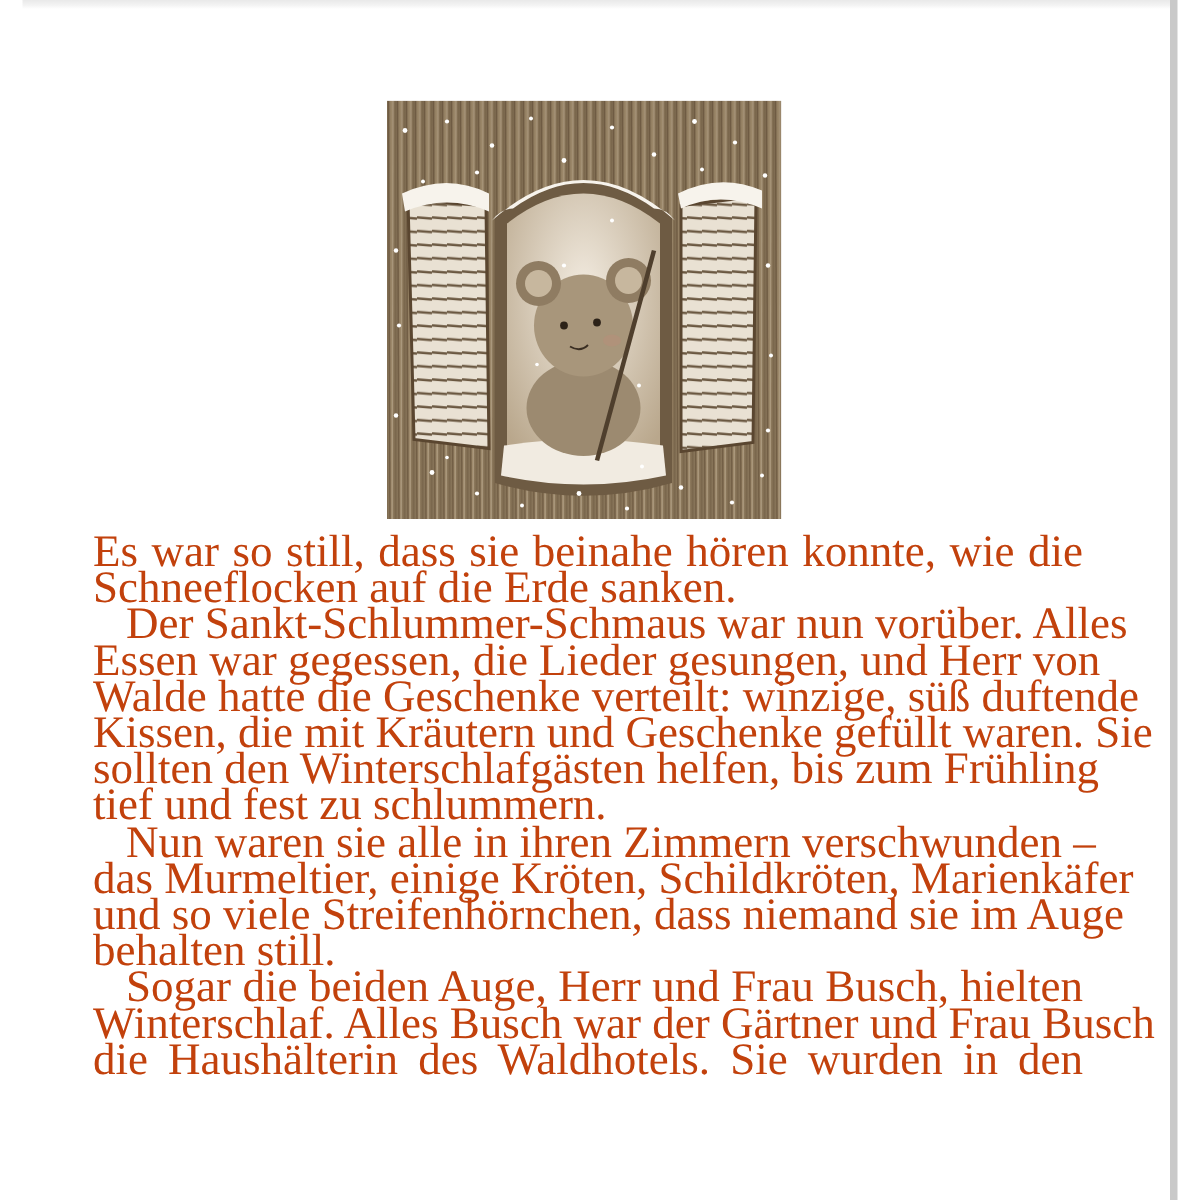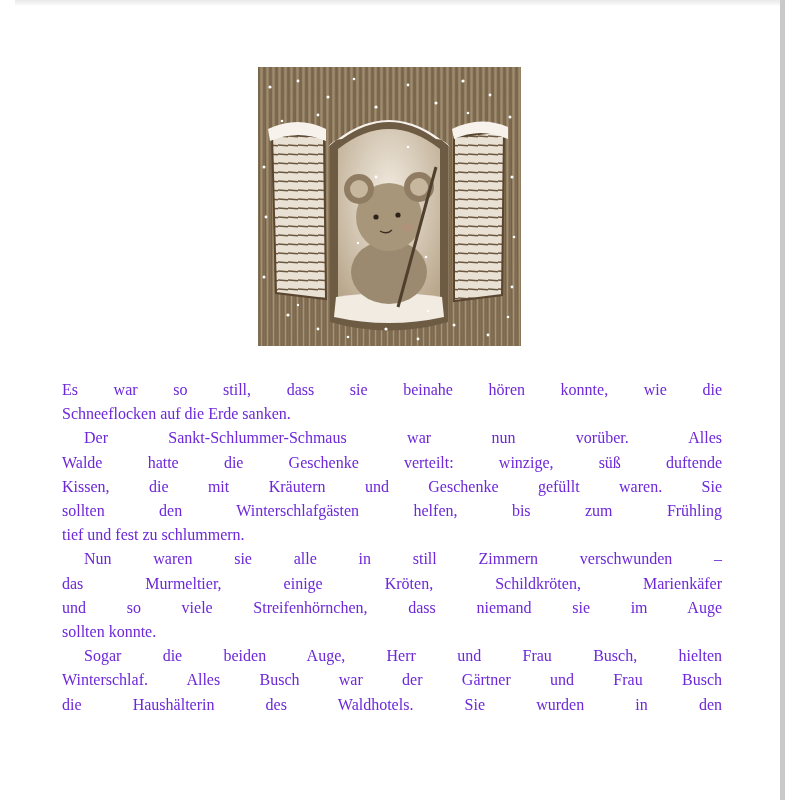--- a/index.html
+++ b/index.html
@@ -38,27 +38,27 @@
       overflow: hidden;
     }
     .illustration svg {
       display: block;
       width: 100%;
       height: 100%;
     }
     .body-text {
       position: absolute;
       left: 62px;
-      top: 378px;
+      top: 356px;
       width: 660px;
       margin: 0;
       font-family: "Liberation Serif", "DejaVu Serif", serif;
-      font-size: 16px;
+      font-size: 30px;
       line-height: 24.2px;
-      color: #6d28d9;
+      color: #c2410c;
     }
     .body-text p {
       margin: 0;
       text-align: justify;
       text-align-last: justify;
       hyphens: none;
     }
     .body-text p .line {
       display: block;
       text-align: justify;
@@ -173,29 +173,30 @@
   </svg>
 </div>
 
 <div class="body-text">
   <p>
     <span class="line full">Es war so still, dass sie beinahe hören konnte, wie die</span>
     <span class="line last">Schneeflocken auf die Erde sanken.</span>
   </p>
   <p>
     <span class="line full indent">Der Sankt-Schlummer-Schmaus war nun vorüber. Alles</span>
+    <span class="line full">Essen war gegessen, die Lieder gesungen, und Herr von</span>
     <span class="line full">Walde hatte die Geschenke verteilt: winzige, süß duftende</span>
     <span class="line full">Kissen, die mit Kräutern und Geschenke gefüllt waren. Sie</span>
     <span class="line full">sollten den Winterschlafgästen helfen, bis zum Frühling</span>
     <span class="line last">tief und fest zu schlummern.</span>
   </p>
   <p>
-    <span class="line full indent">Nun waren sie alle in still Zimmern verschwunden –</span>
+    <span class="line full indent">Nun waren sie alle in ihren Zimmern verschwunden –</span>
     <span class="line full">das Murmeltier, einige Kröten, Schildkröten, Marienkäfer</span>
     <span class="line full">und so viele Streifenhörnchen, dass niemand sie im Auge</span>
-    <span class="line last">sollten konnte.</span>
+    <span class="line last">behalten still.</span>
   </p>
   <p>
     <span class="line full indent">Sogar die beiden Auge, Herr und Frau Busch, hielten</span>
     <span class="line full">Winterschlaf. Alles Busch war der Gärtner und Frau Busch</span>
     <span class="line full">die Haushälterin des Waldhotels. Sie wurden in den</span>
   </p>
 </div>
 
 </body></html>

